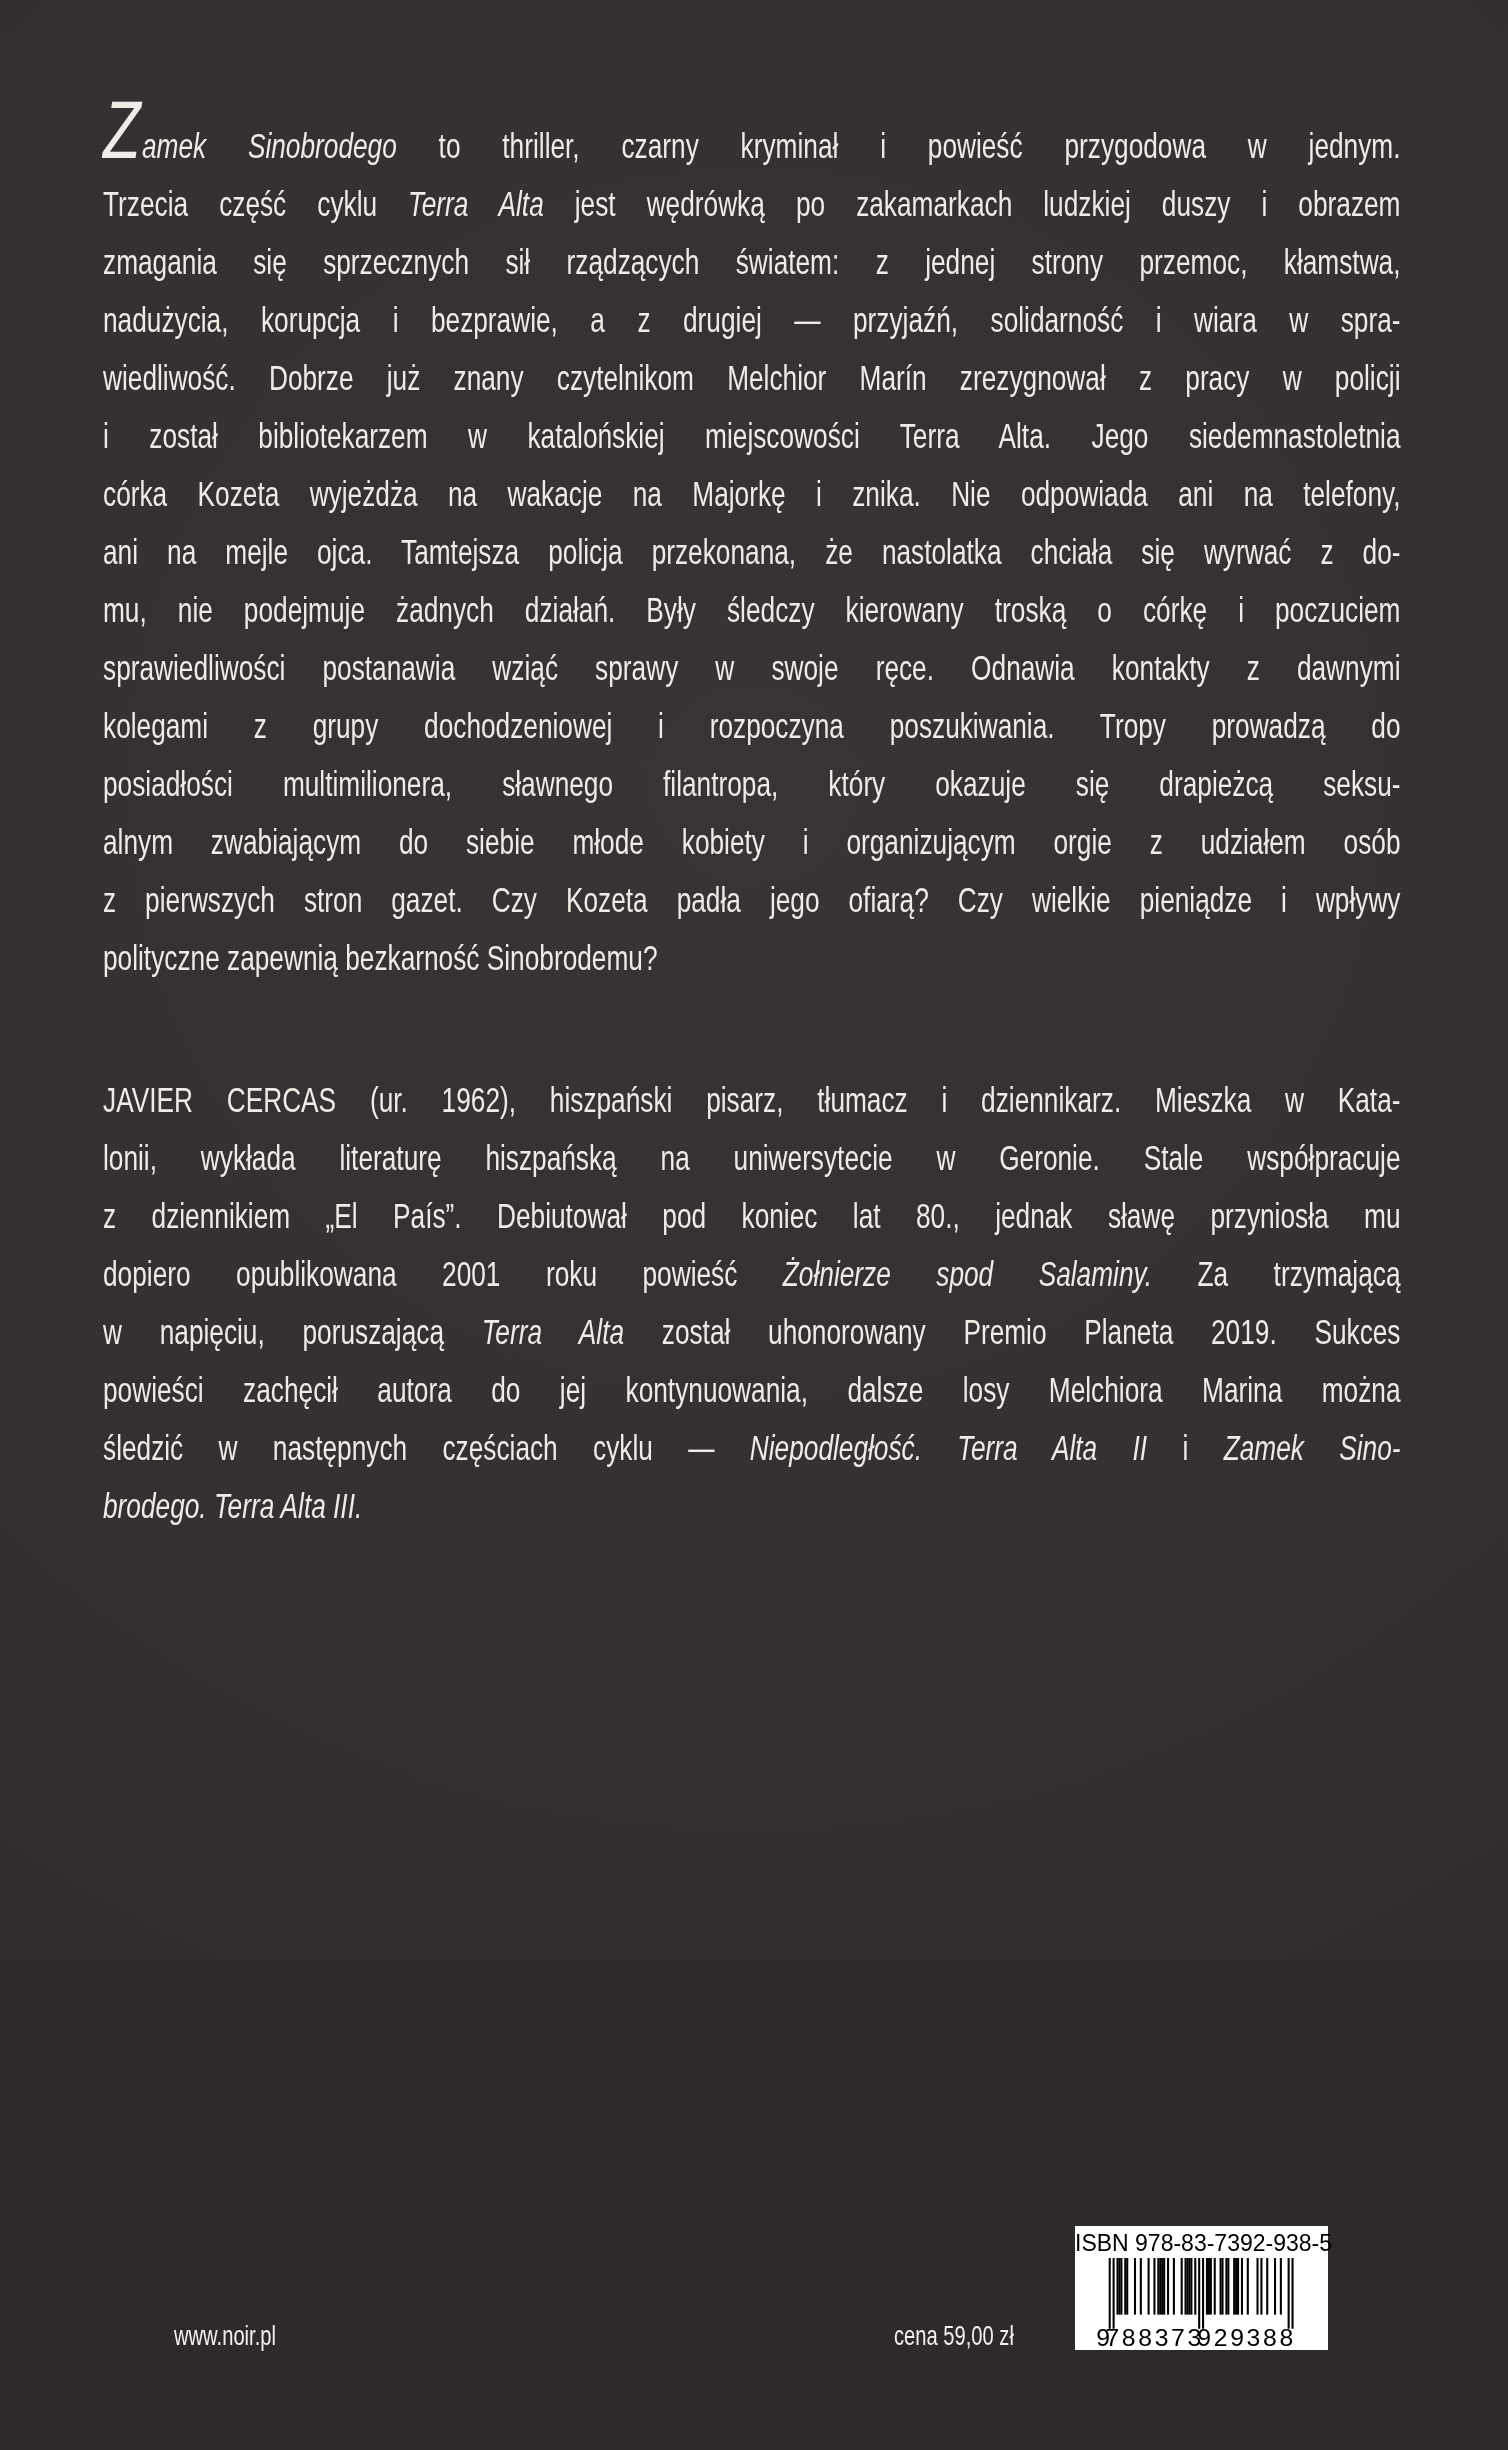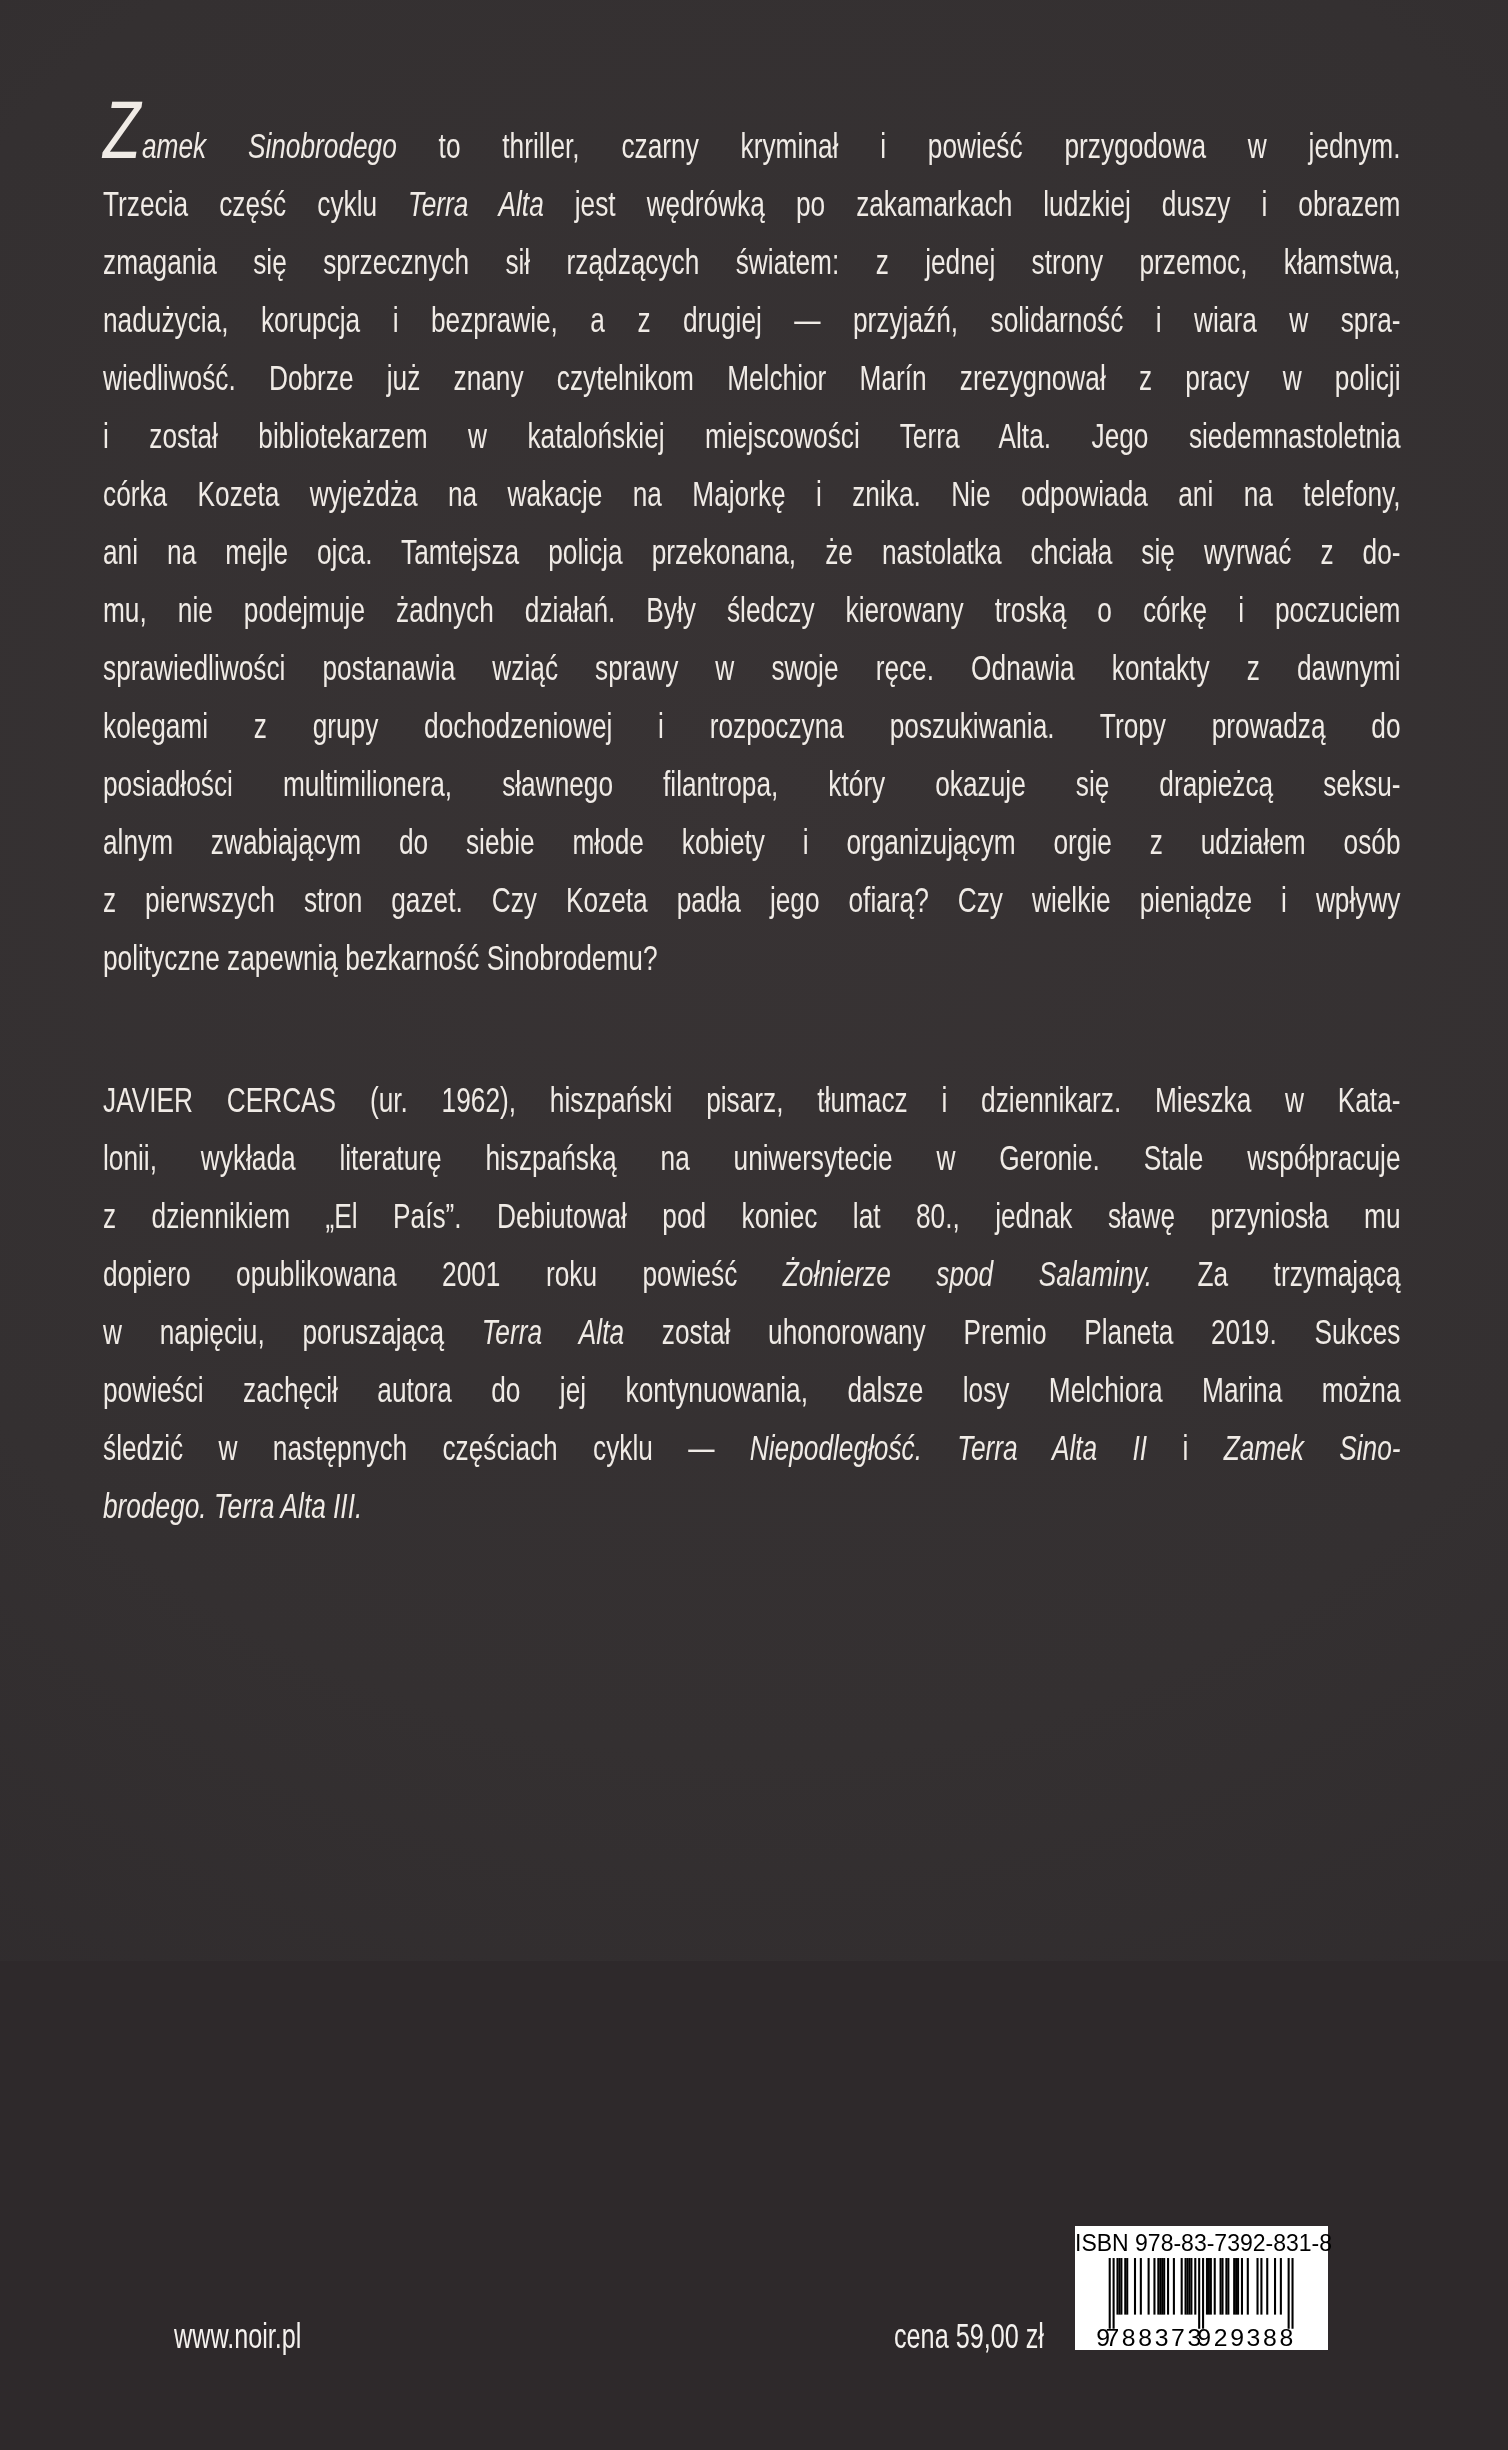--- a/index.html
+++ b/index.html
@@ -36,21 +36,21 @@
   .it { font-style: italic; }
   .dropcap {
     font-style: italic;
     font-size: 82px;
     line-height: 0;
     letter-spacing: 1.8px;
   }
   .footer-text {
     position: absolute;
     color: #f4f1ee;
-    font-size: 35px;
+    font-size: 28px;
     line-height: 35px;
   }
   .fcond {
     display: inline-block;
     transform: scaleX(0.72);
     transform-origin: 0 50%;
     white-space: nowrap;
   }
   #website { left: 174px; top: 2318px; }
   #price   { left: 866px; top: 2318px; margin-left: 28px; }
@@ -110,21 +110,21 @@
 
   <div class="footer-text" id="website">
     <span class="fcond">www.noir.pl</span>
   </div>
 
   <div class="footer-text" id="price">
     <span class="fcond">cena 59,00 zł</span>
   </div>
 
   <div class="barcode-box">
-    <div class="isbn-label">ISBN 978-83-7392-831-8</div>
+    <div class="isbn-label">ISBN 978-83-7392-938-5</div>
     <svg class="barcode-svg" id="barcode" width="221" height="92" viewBox="0 0 250 104">
         <rect x="20.00" y="0" width="2.35" height="80" fill="#000"></rect>
         <rect x="24.40" y="0" width="2.35" height="80" fill="#000"></rect>
         <rect x="28.80" y="0" width="2.35" height="64" fill="#000"></rect>
         <rect x="31.00" y="0" width="2.35" height="64" fill="#000"></rect>
         <rect x="33.20" y="0" width="2.35" height="64" fill="#000"></rect>
         <rect x="37.60" y="0" width="2.35" height="64" fill="#000"></rect>
         <rect x="39.80" y="0" width="2.35" height="64" fill="#000"></rect>
         <rect x="48.60" y="0" width="2.35" height="64" fill="#000"></rect>
         <rect x="55.20" y="0" width="2.35" height="64" fill="#000"></rect>

